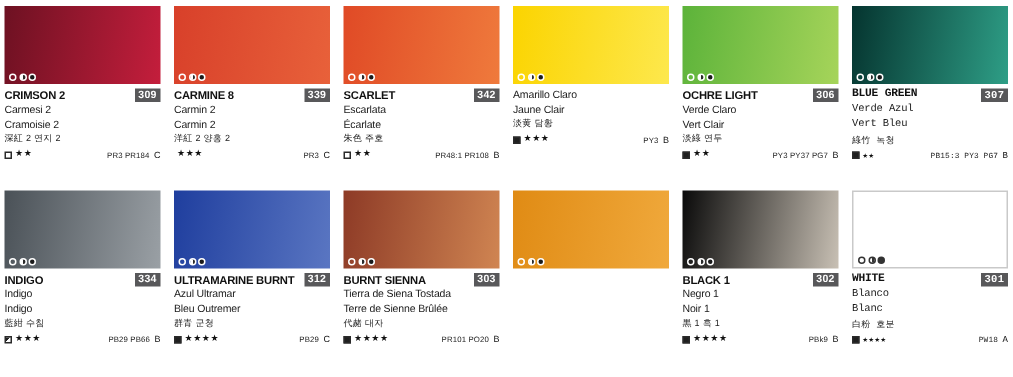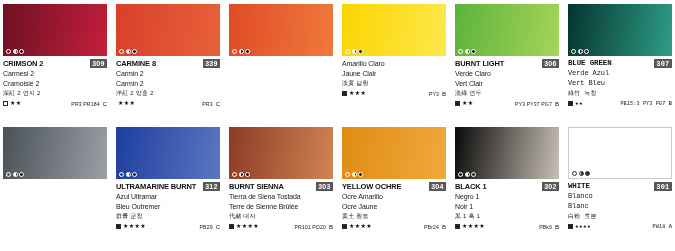--- a/index.html
+++ b/index.html
@@ -210,20 +210,39 @@
         </div>
       </div>
       <div class="cell">
         <div class="swatch" style="background: linear-gradient(100deg, rgb(224, 74, 38) 0%, rgb(239, 122, 60) 100%);">
           <div class="dots">
             <span class="dot hollow"></span>
             <span class="dot half"></span>
             <span class="dot full"></span>
           </div>
         </div>
+        <div class="info">
+          <div class="line-name">
+            <div class="nm">SCARLET</div>
+            <div class="num">342</div>
+          </div>
+          <div class="sub">Escarlata</div>
+          <div class="sub">Écarlate</div>
+          <div class="asian">朱色  주호</div>
+          <div class="line-foot">
+            <div class="foot-left">
+              <span class="opq open"></span>
+              <span class="stars">★★</span>
+            </div>
+            <div class="foot-right">
+              <span class="pig">PR48:1 PR108</span>
+              <span class="ser">B</span>
+            </div>
+          </div>
+        </div>
       </div>
       <div class="cell">
         <div class="swatch" style="background: linear-gradient(100deg, rgb(251, 212, 0) 0%, rgb(253, 232, 77) 100%);">
           <div class="dots">
             <span class="dot hollow"></span>
             <span class="dot half"></span>
             <span class="dot full"></span>
           </div>
         </div>
         <div class="info">
@@ -245,21 +264,21 @@
       <div class="cell">
         <div class="swatch" style="background: linear-gradient(100deg, rgb(92, 179, 58) 0%, rgb(166, 212, 90) 100%);">
           <div class="dots">
             <span class="dot hollow"></span>
             <span class="dot half"></span>
             <span class="dot full"></span>
           </div>
         </div>
         <div class="info">
           <div class="line-name">
-            <div class="nm">BURNT LIGHT</div>
+            <div class="nm">OCHRE LIGHT</div>
             <div class="num">306</div>
           </div>
           <div class="sub">Verde Claro</div>
           <div class="sub">Vert Clair</div>
           <div class="asian">淡綠  연두</div>
           <div class="line-foot">
             <div class="foot-left">
               <span class="opq solid"></span>
               <span class="stars">★★</span>
             </div>
@@ -301,20 +320,39 @@
     </div>
   <div class="row" id="row1">
       <div class="cell">
         <div class="swatch" style="background: linear-gradient(100deg, rgb(74, 81, 87) 0%, rgb(154, 160, 165) 100%);">
           <div class="dots">
             <span class="dot hollow"></span>
             <span class="dot half"></span>
             <span class="dot full"></span>
           </div>
         </div>
+        <div class="info">
+          <div class="line-name">
+            <div class="nm">INDIGO</div>
+            <div class="num">334</div>
+          </div>
+          <div class="sub">Indigo</div>
+          <div class="sub">Indigo</div>
+          <div class="asian">藍紺  수침</div>
+          <div class="line-foot">
+            <div class="foot-left">
+              <span class="opq semi"></span>
+              <span class="stars">★★★</span>
+            </div>
+            <div class="foot-right">
+              <span class="pig">PB29 PB66</span>
+              <span class="ser">B</span>
+            </div>
+          </div>
+        </div>
       </div>
       <div class="cell">
         <div class="swatch" style="background: linear-gradient(100deg, rgb(31, 62, 158) 0%, rgb(90, 118, 194) 100%);">
           <div class="dots">
             <span class="dot hollow"></span>
             <span class="dot half"></span>
             <span class="dot full"></span>
           </div>
         </div>
         <div class="info">
@@ -364,39 +402,20 @@
             </div>
           </div>
         </div>
       </div>
       <div class="cell">
         <div class="swatch" style="background: linear-gradient(100deg, rgb(224, 139, 20) 0%, rgb(240, 169, 60) 100%);">
           <div class="dots">
             <span class="dot hollow"></span>
             <span class="dot half"></span>
             <span class="dot full"></span>
-          </div>
-        </div>
-        <div class="info">
-          <div class="line-name">
-            <div class="nm">YELLOW OCHRE</div>
-            <div class="num">304</div>
-          </div>
-          <div class="sub">Ocre Amarillo</div>
-          <div class="sub">Ocre Jaune</div>
-          <div class="asian">黄土  황토</div>
-          <div class="line-foot">
-            <div class="foot-left">
-              <span class="opq solid"></span>
-              <span class="stars">★★★★</span>
-            </div>
-            <div class="foot-right">
-              <span class="pig">PBr24</span>
-              <span class="ser">B</span>
-            </div>
           </div>
         </div>
       </div>
       <div class="cell">
         <div class="swatch" style="background: linear-gradient(100deg, rgb(10, 10, 10) 0%, rgb(200, 192, 180) 100%);">
           <div class="dots">
             <span class="dot hollow"></span>
             <span class="dot half"></span>
             <span class="dot full"></span>
           </div>

